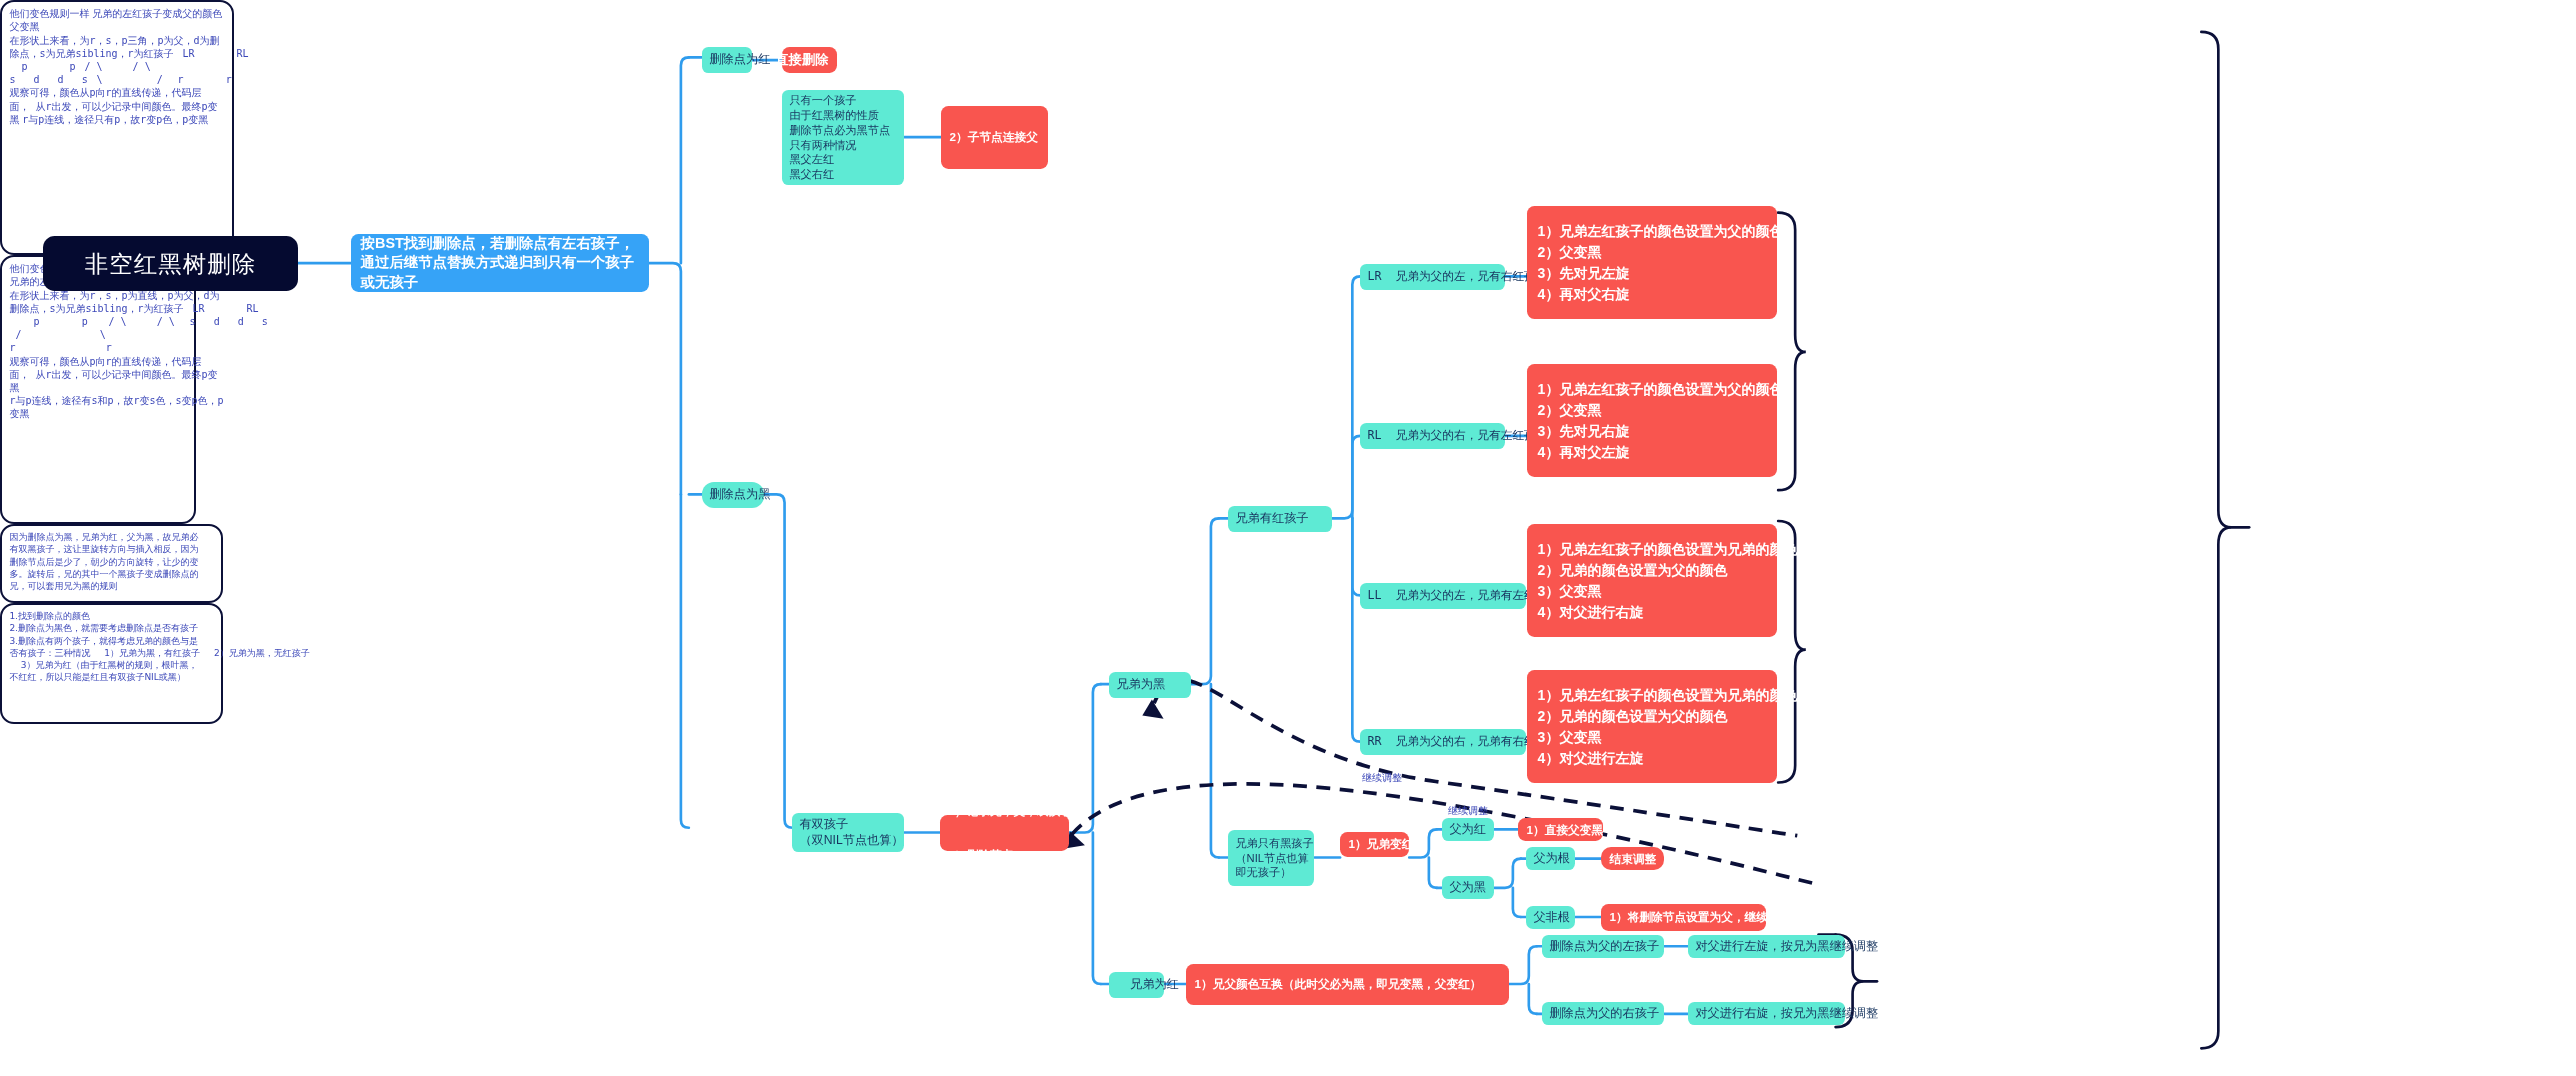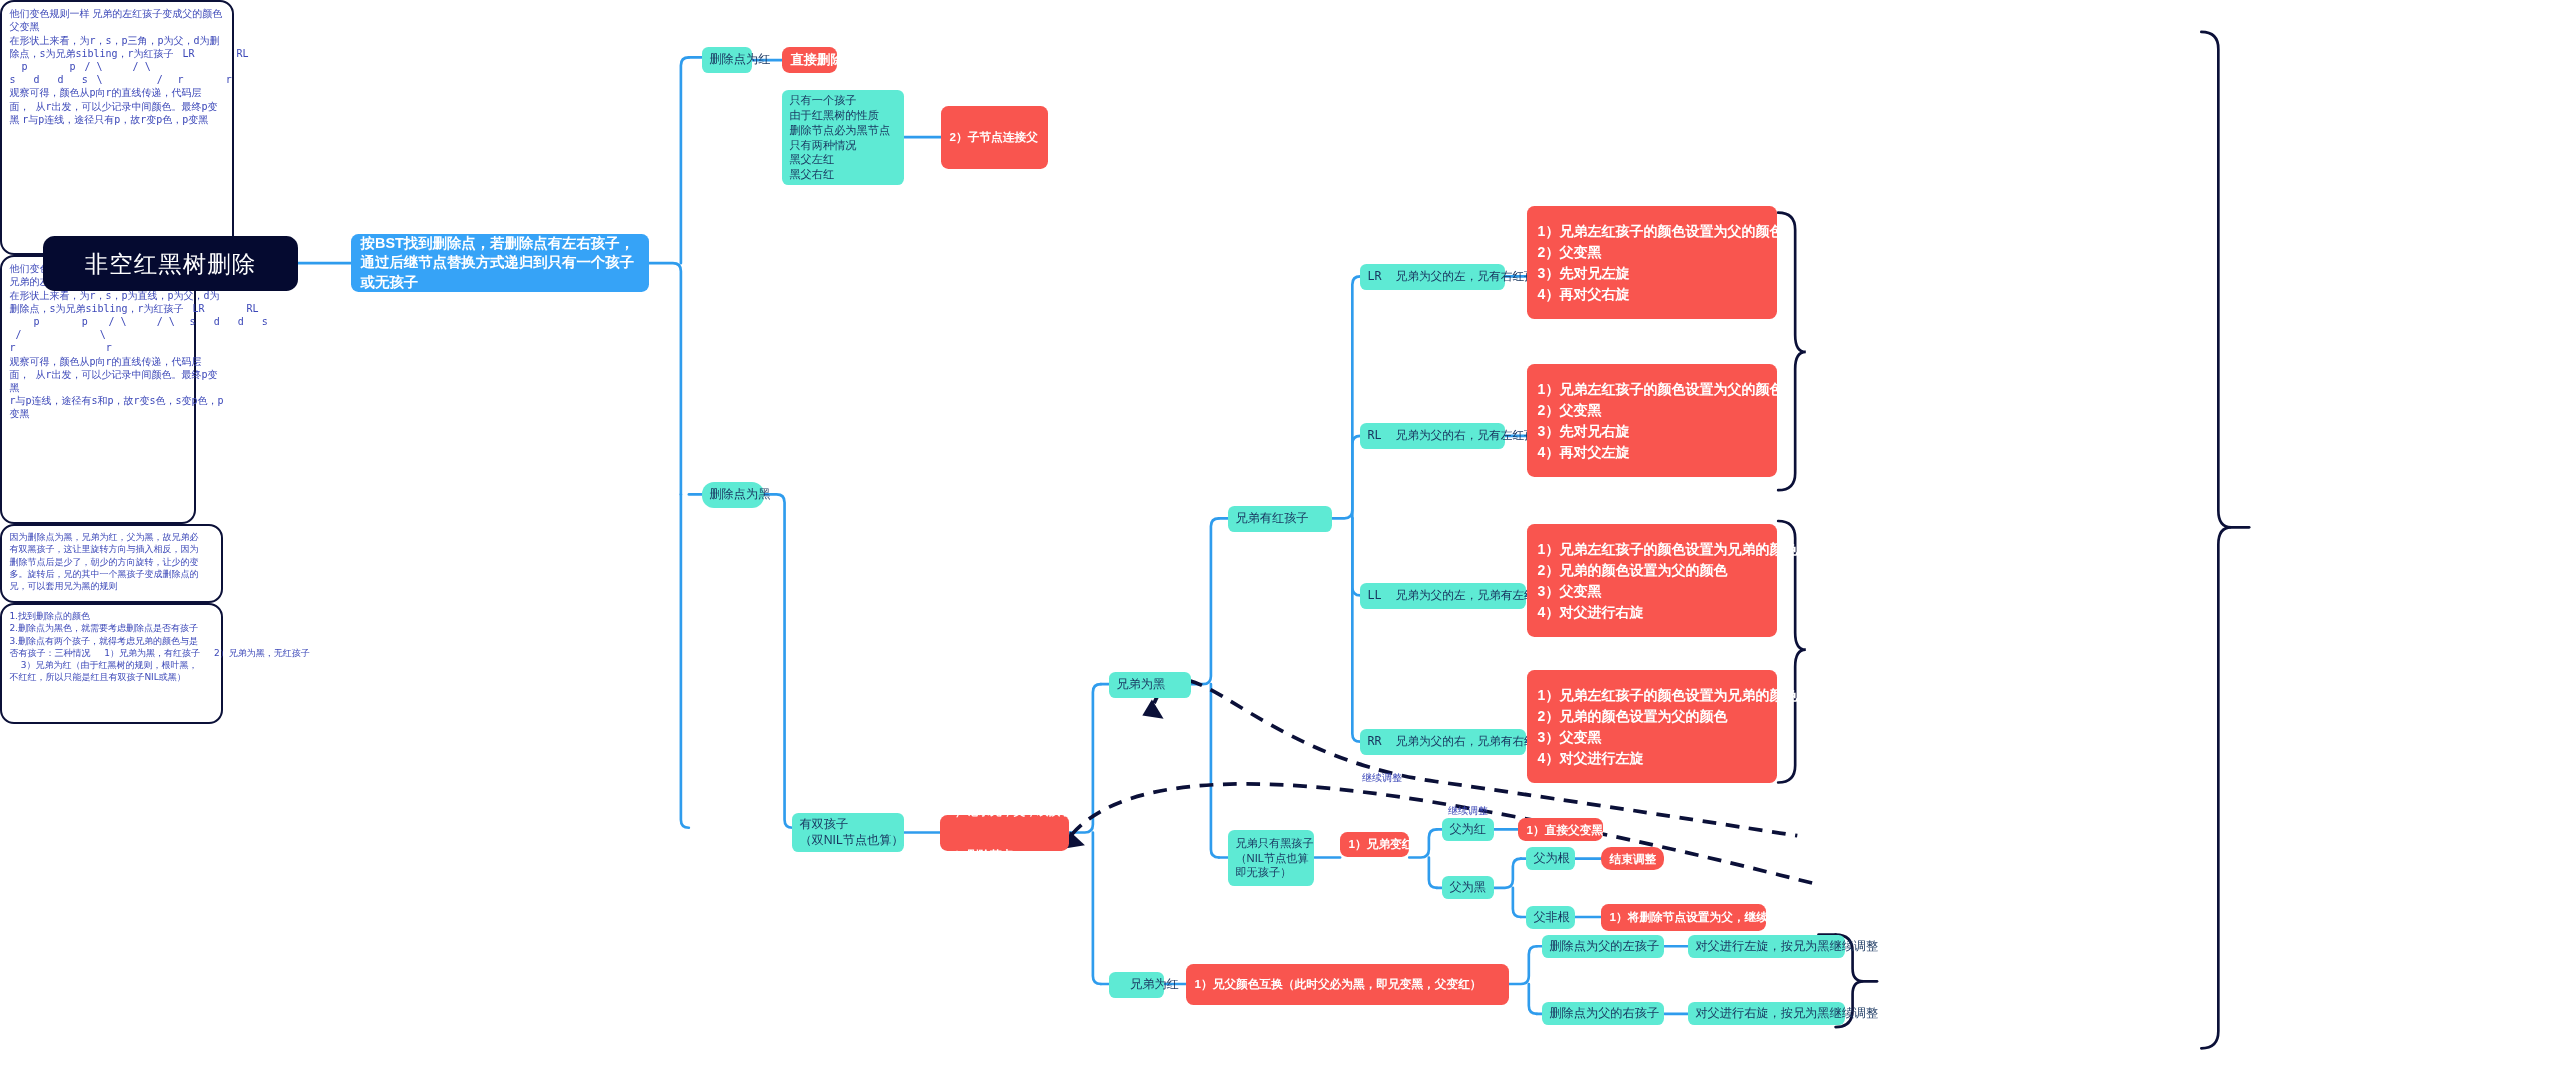--- a/index.html
+++ b/index.html
@@ -131,21 +131,21 @@
   </div>
 
   <div class="node blue-fill" style="left:351px;top:234px;width:298px;height:58px;">
     <span>按BST找到删除点，若删除点有左右孩子，通过后继节点替换方式递归到只有一个孩子或无孩子</span>
   </div>
 
   <div class="node chip" style="left:702px;top:47px;width:50px;height:25.5px;">
     <span class="ln">删除点为红</span>
   </div>
 
-  <div class="node red" style="left:782px;top:47px;width:55px;height:25.5px;align-items:flex-start;">
+  <div class="node red" style="left:782px;top:47px;width:55px;height:25.5px;align-items:flex-end;">
     <span class="ln">直接删除</span>
   </div>
 
   <div class="node chip" style="left:782px;top:90px;width:122px;height:95px;font-size:11.2px;line-height:1.32;">
     <span class="ln">只有一个孩子</span>
     <span class="ln">由于红黑树的性质</span>
     <span class="ln">删除节点必为黑节点</span>
     <span class="ln">只有两种情况</span>
     <span class="ln">黑父左红</span>
     <span class="ln">黑父右红</span>

